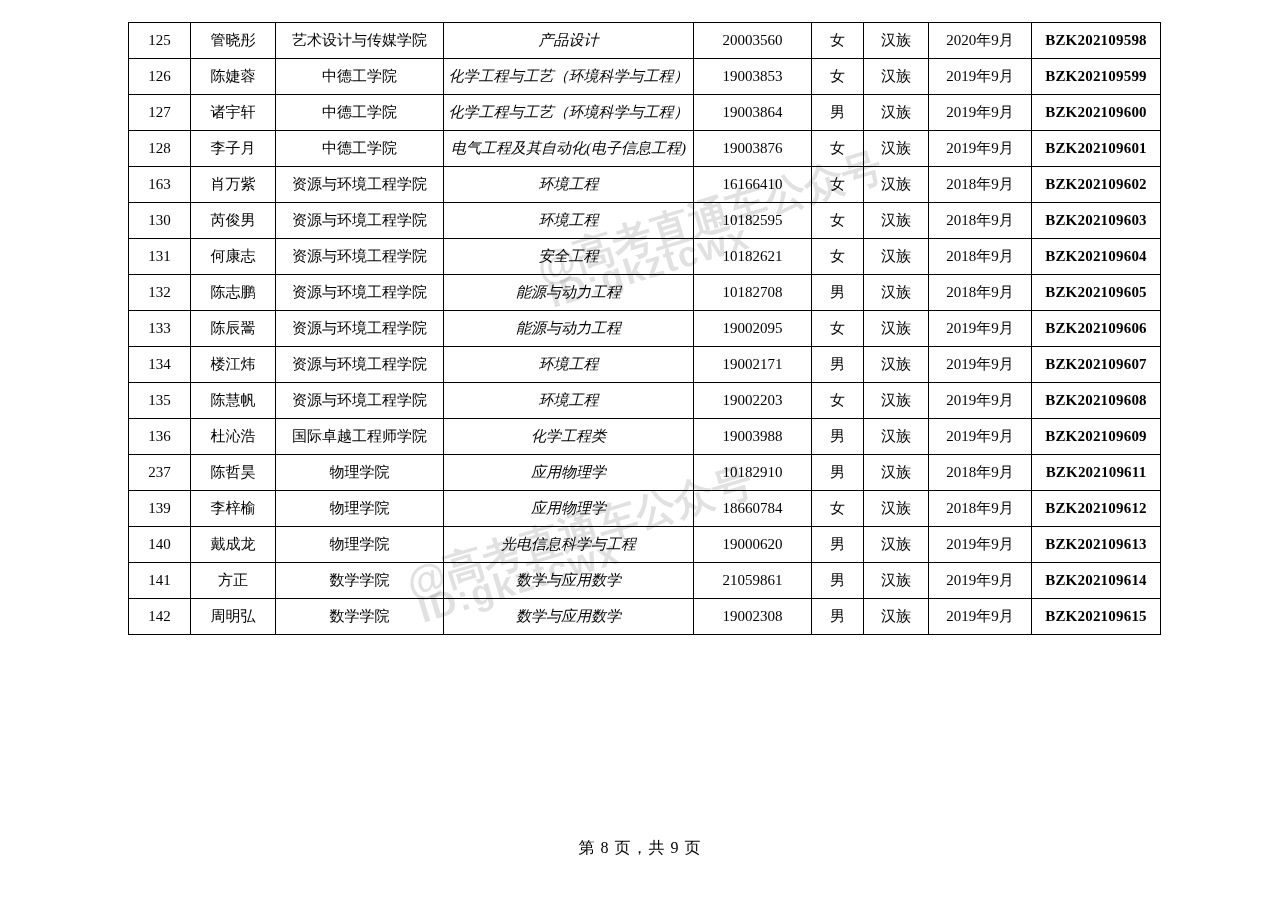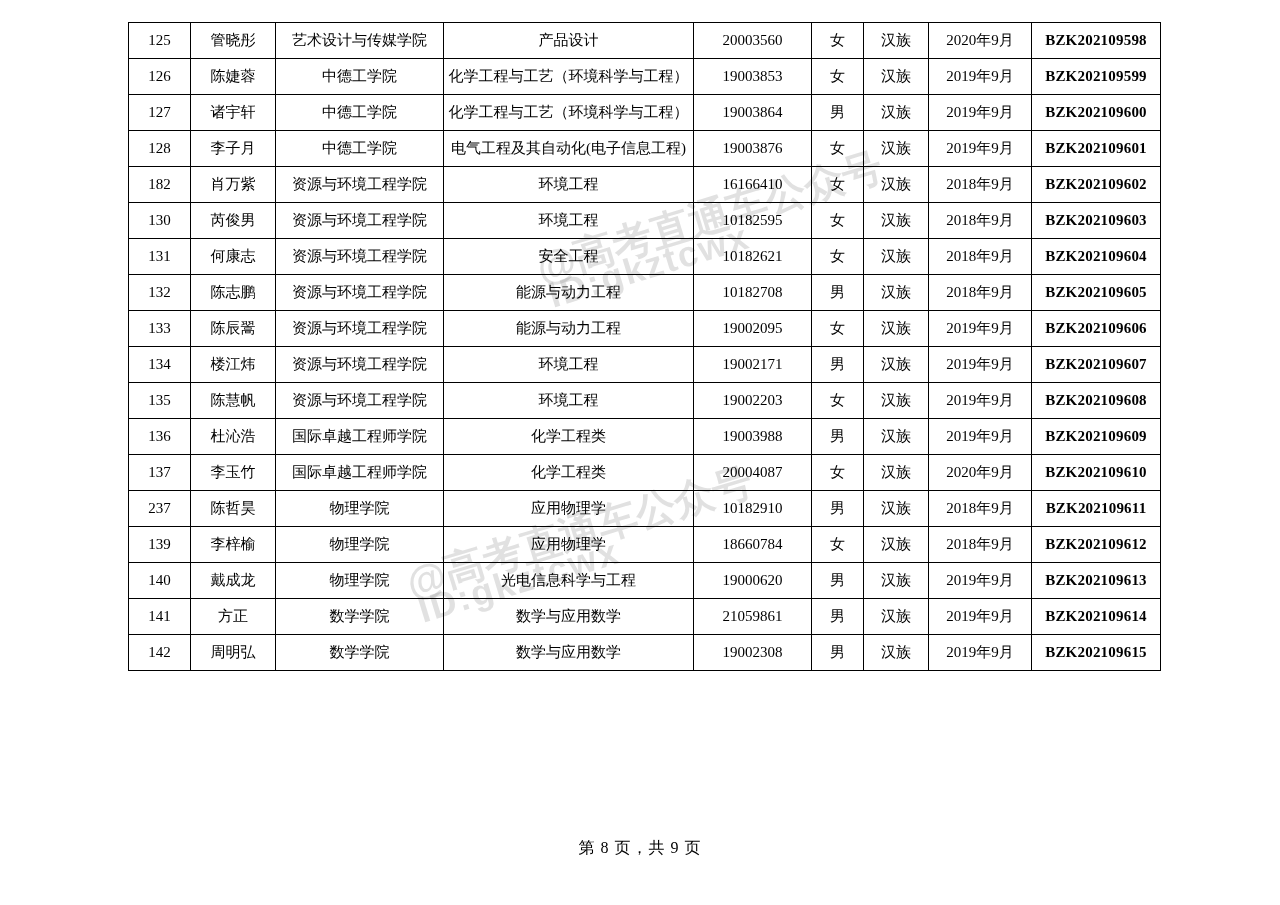--- a/index.html
+++ b/index.html
@@ -60,20 +60,21 @@
     font-family: "Liberation Serif", "DejaVu Serif", serif;
   }
   .code {
     font-size: 14.5px;
     letter-spacing: 0.2px;
     font-weight: bold;
   }
   .major-two {
     font-size: 15px;
     line-height: 1.2;
+    font-style: italic;
   }
 
   .footer {
     position: absolute;
     left: 0;
     top: 838px;
     width: 1280px;
     text-align: center;
     font-size: 16px;
     letter-spacing: 1px;
@@ -158,21 +159,21 @@
             <td>李子月</td>
             <td>中德工学院</td>
             <td class="major-two">电气工程及其自动化(电子信息工程)</td>
             <td class="num">19003876</td>
             <td>女</td>
             <td>汉族</td>
             <td>2019年9月</td>
             <td class="code">BZK202109601</td>
           </tr>
           <tr>
-            <td class="num">182</td>
+            <td class="num">163</td>
             <td>肖万紫</td>
             <td>资源与环境工程学院</td>
             <td class="major-two">环境工程</td>
             <td class="num">16166410</td>
             <td>女</td>
             <td>汉族</td>
             <td>2018年9月</td>
             <td class="code">BZK202109602</td>
           </tr>
           <tr>
@@ -246,31 +247,20 @@
             <td>杜沁浩</td>
             <td>国际卓越工程师学院</td>
             <td class="major-two">化学工程类</td>
             <td class="num">19003988</td>
             <td>男</td>
             <td>汉族</td>
             <td>2019年9月</td>
             <td class="code">BZK202109609</td>
           </tr>
           <tr>
-            <td class="num">137</td>
-            <td>李玉竹</td>
-            <td>国际卓越工程师学院</td>
-            <td class="major-two">化学工程类</td>
-            <td class="num">20004087</td>
-            <td>女</td>
-            <td>汉族</td>
-            <td>2020年9月</td>
-            <td class="code">BZK202109610</td>
-          </tr>
-          <tr>
             <td class="num">237</td>
             <td>陈哲昊</td>
             <td>物理学院</td>
             <td class="major-two">应用物理学</td>
             <td class="num">10182910</td>
             <td>男</td>
             <td>汉族</td>
             <td>2018年9月</td>
             <td class="code">BZK202109611</td>
           </tr>

